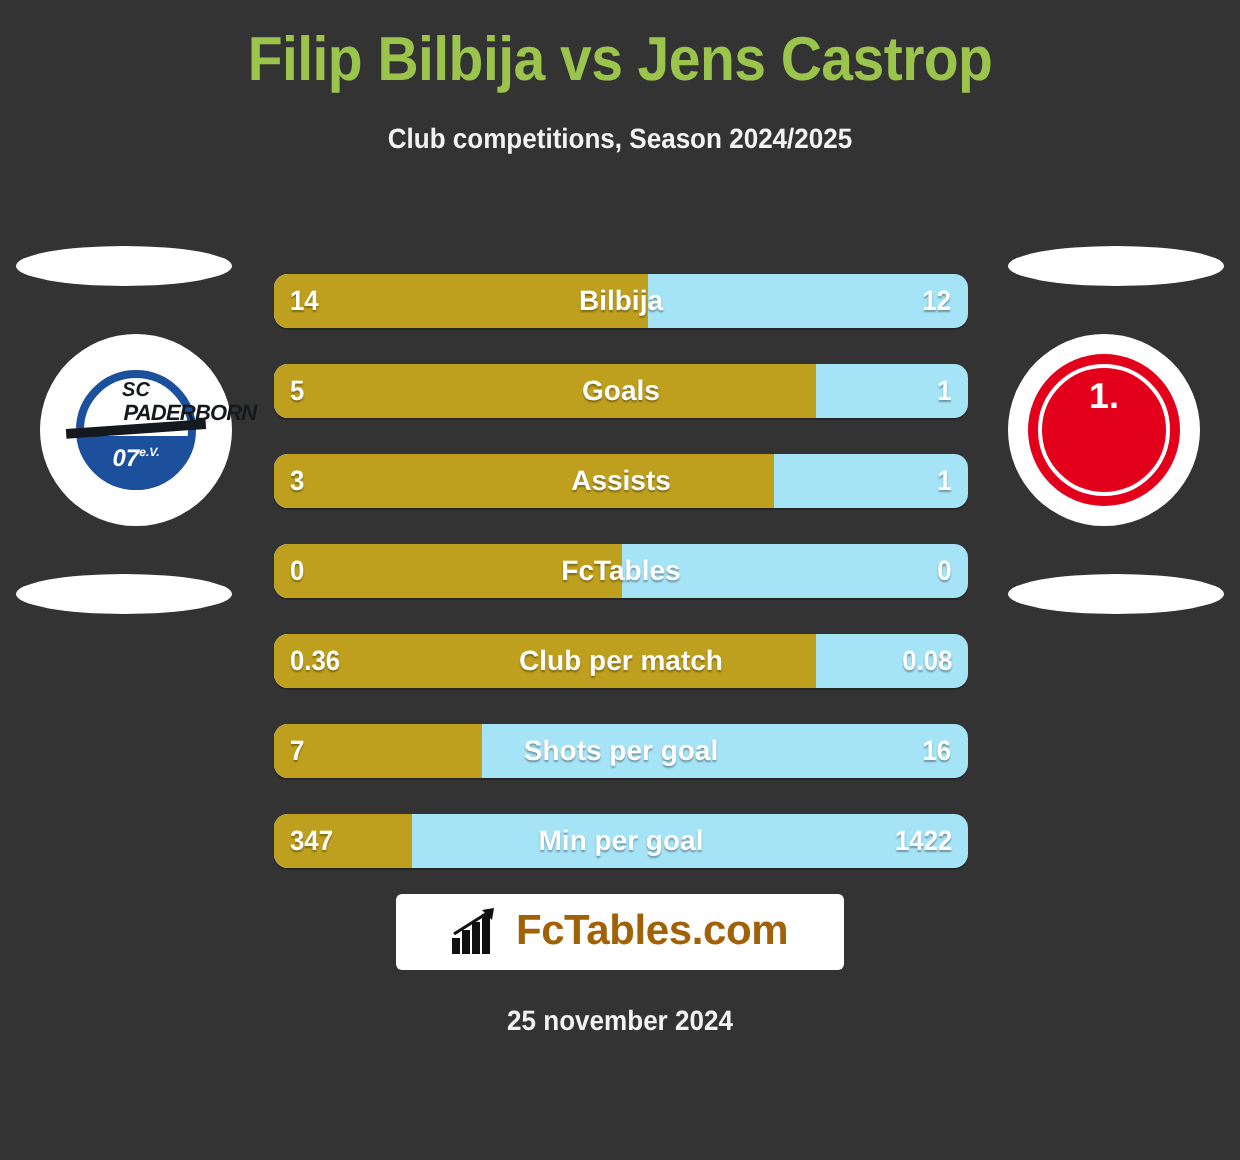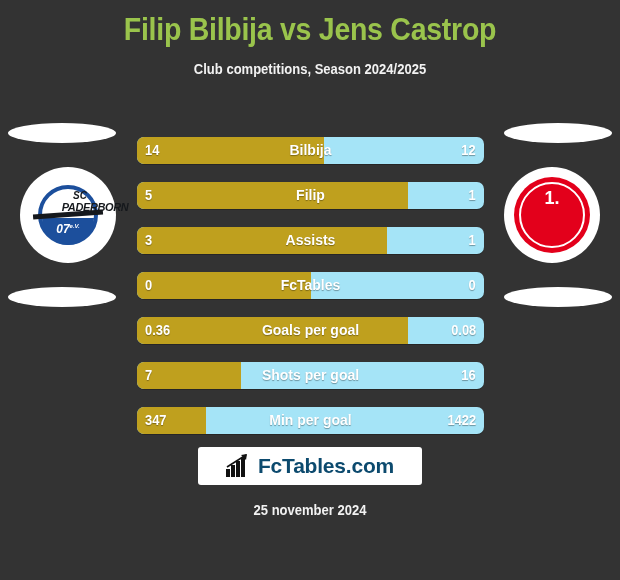--- a/index.html
+++ b/index.html
@@ -68,21 +68,21 @@
     border-bottom-left-radius:26px 27px;
     border-bottom-right-radius:26px 27px;
     overflow:hidden;
   }
   .pb-bar{
     position:absolute;left:2px;top:34px;width:70px;height:5px;
     background:#15181c;
     transform:rotate(-4deg);
   }
   .pb-sc{
-    position:absolute;left:12px;top:12px;width:74px;text-align:center;
+    position:absolute;left:0;top:12px;width:74px;text-align:center;
     font-size:10px;font-weight:bold;color:#15181c;
     font-style:italic;
   }
   .pb-name{
     position:absolute;left:0;top:23px;width:74px;text-align:center;
     font-size:11px;font-weight:bold;color:#15181c;
     font-style:italic;letter-spacing:-0.4px;margin-left:27px;
   }
   .pb-07{
     position:absolute;left:0;top:44px;width:74px;text-align:center;
@@ -148,21 +148,21 @@
   .brand{
     position:absolute;left:198px;top:447px;
     width:224px;height:38px;
     background:#ffffff;
     border-radius:3px;
     display:flex;align-items:center;justify-content:center;
     gap:6px;
   }
   .brand-icon{display:block;}
   .brand-text{
-    font-size:21px;font-weight:bold;color:#0c4a6e;
+    font-size:21px;font-weight:bold;color:#a16207;
     letter-spacing:-0.2px;
   }
   .date{
     position:absolute;left:0;top:502px;width:620px;
     text-align:center;font-size:14px;font-weight:bold;color:#f2f2f2;
     transform:scaleX(0.93);
   }
 </style>
 </head>
 <body>
@@ -203,42 +203,42 @@
     <div class="bar-row">
       <div class="bar-fill" style="width:54%"></div>
       <div class="bar-left-val">14</div>
       <div class="bar-label">Bilbija</div>
       <div class="bar-right-val">12</div>
     </div>
 
     <div class="bar-row">
       <div class="bar-fill" style="width:78%"></div>
       <div class="bar-left-val">5</div>
-      <div class="bar-label">Filip</div>
+      <div class="bar-label">Goals</div>
       <div class="bar-right-val">1</div>
     </div>
 
     <div class="bar-row">
       <div class="bar-fill" style="width:72%"></div>
       <div class="bar-left-val">3</div>
       <div class="bar-label">Assists</div>
       <div class="bar-right-val">1</div>
     </div>
 
     <div class="bar-row">
       <div class="bar-fill" style="width:50%"></div>
       <div class="bar-left-val">0</div>
       <div class="bar-label">FcTables</div>
       <div class="bar-right-val">0</div>
     </div>
 
     <div class="bar-row">
       <div class="bar-fill" style="width:78%"></div>
       <div class="bar-left-val">0.36</div>
-      <div class="bar-label">Goals per goal</div>
+      <div class="bar-label">Club per match</div>
       <div class="bar-right-val">0.08</div>
     </div>
 
     <div class="bar-row">
       <div class="bar-fill" style="width:30%"></div>
       <div class="bar-left-val">7</div>
       <div class="bar-label">Shots per goal</div>
       <div class="bar-right-val">16</div>
     </div>
 

